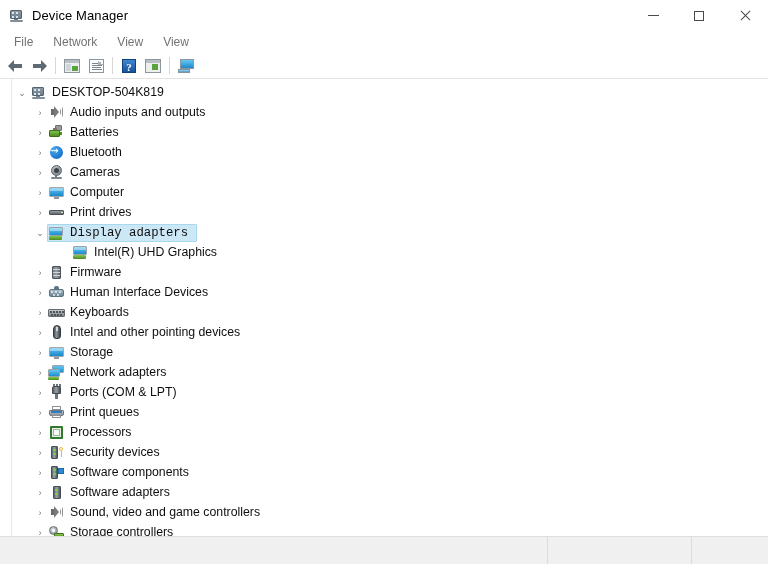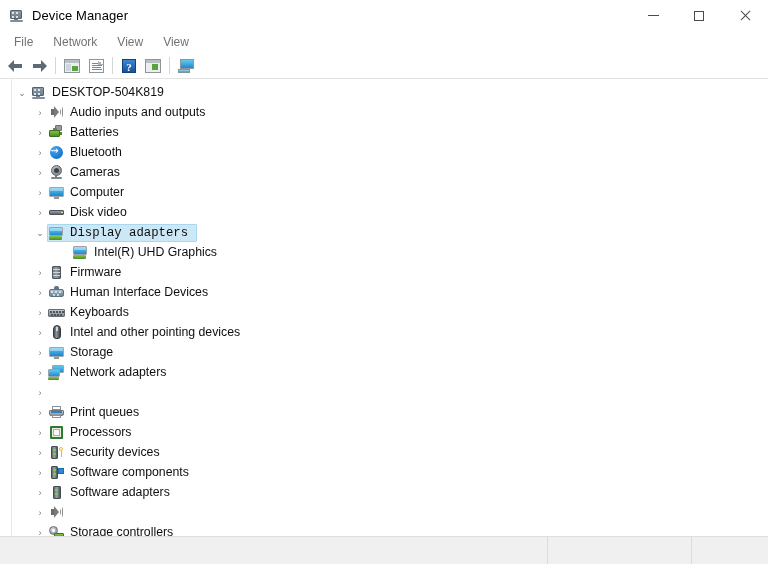--- a/index.html
+++ b/index.html
@@ -673,21 +673,21 @@
   </div>
         <div class="node level1">
     <span class="chev">›</span>
     <span class="hl">
       <span class="ico">
               <span class="ic ico-disk">
                 <span class="body"></span>
                 <span class="led"></span>
               </span>
             </span>
-      <span class="lbl">Disk video</span>
+      <span class="lbl">Print drives</span>
     </span>
   </div>
         <div class="node level1 selected">
     <span class="chev">⌄</span>
     <span class="hl">
       <span class="ico">
               <span class="ic ico-adapter">
                 <span class="screen"></span>
                 <span class="shine"></span>
                 <span class="card"></span>
@@ -793,20 +793,32 @@
                 <span class="s2"></span>
                 <span class="s1"></span>
                 <span class="base"></span>
               </span>
             </span>
       <span class="lbl">Network adapters</span>
     </span>
   </div>
         <div class="node level1">
     <span class="chev">›</span>
+    <span class="hl">
+      <span class="ico">
+              <span class="ic ico-port">
+                <span class="pin" style="left:5px"></span>
+      <span class="pin" style="left:8px"></span>
+                <span class="pin" style="left:11px"></span>
+      <span class="head"></span>
+                <span class="stem"></span>
+              </span>
+            </span>
+      <span class="lbl">Ports (COM &amp; LPT)</span>
+    </span>
   </div>
         <div class="node level1">
     <span class="chev">›</span>
     <span class="hl">
       <span class="ico">
               <span class="ic ico-print">
                 <span class="top"></span>
                 <span class="body"></span>
       <span class="strip"></span>
                 <span class="out"></span>
@@ -873,20 +885,21 @@
     <span class="chev">›</span>
     <span class="hl">
       <span class="ico">
               <span class="ic ico-speaker">
                 <span class="body"></span>
                 <span class="cone"></span>
       <span class="wv w1"></span>
                 <span class="wv w2"></span>
               </span>
             </span>
+      <span class="lbl">Sound, video and game controllers</span>
     </span>
   </div>
         <div class="node level1">
     <span class="chev">›</span>
     <span class="hl">
       <span class="ico">
               <span class="ic ico-stor">
                 <span class="disc"></span>
                 <span class="hub"></span>
                 <span class="bar"></span>

